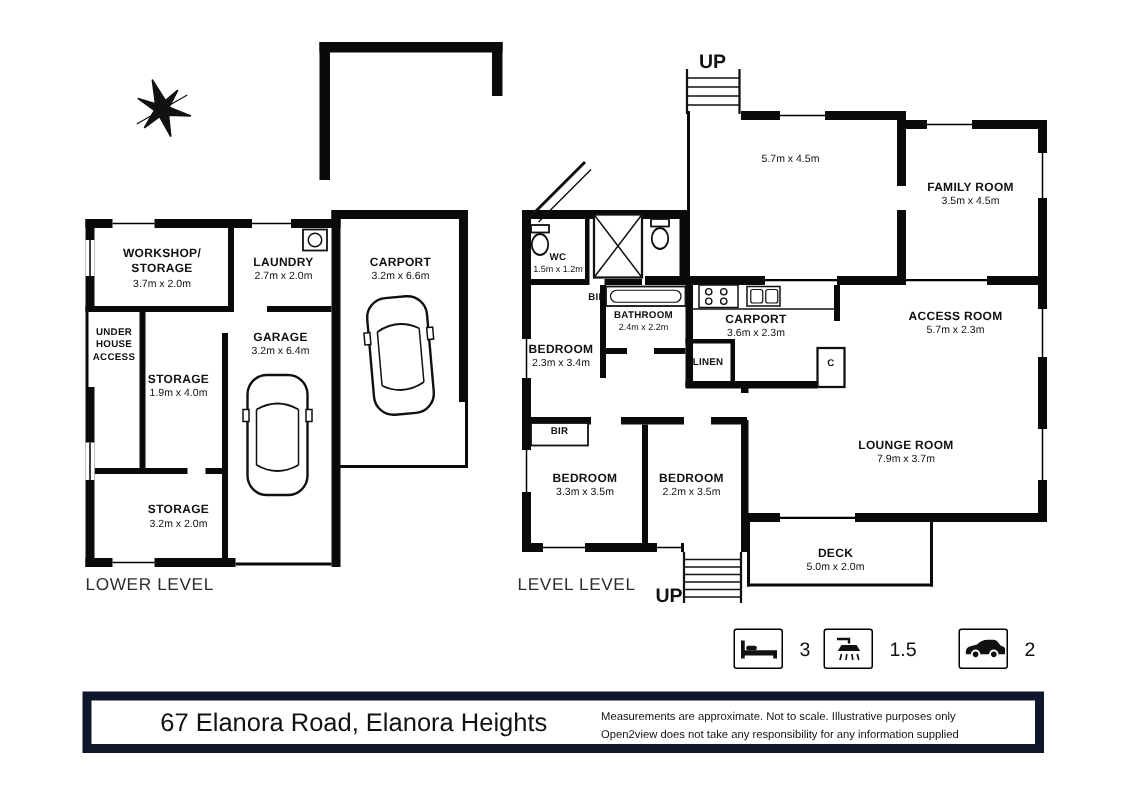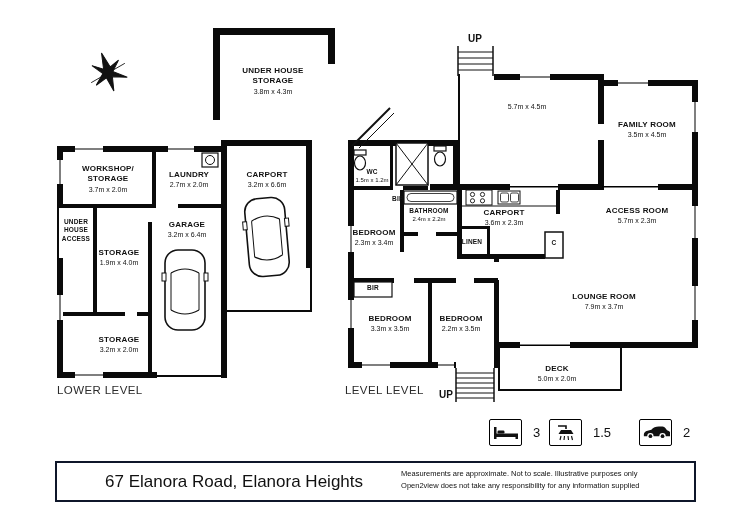--- a/index.html
+++ b/index.html
@@ -6,25 +6,25 @@
   html,body { background:#fff; }
   body { font-family:"Liberation Sans", sans-serif; }
   .canvas { position:relative; width:750px; height:530px; background:#fff; overflow:hidden; }
   svg.plan { position:absolute; left:0; top:0; }
   .room-label { position:absolute; display:flex; flex-direction:column; align-items:center; text-align:center; color:#111; pointer-events:none; }
   .rn { font-size:8px; font-weight:bold; line-height:1.3; letter-spacing:.2px; }
   .rd { font-size:7px; line-height:1.2; margin-top:1px; }
   .small .rn { font-size:6.5px; }
   .small .rd { font-size:6px; }
   .level-label { position:absolute; font-size:11.5px; color:#2b2b2b; letter-spacing:.4px; }
-  .up-label { position:absolute; font-size:10px; font-weight:bold; color:#111; text-align:center; }
+  .up-label { position:absolute; font-size:13px; font-weight:bold; color:#111; text-align:center; }
   .legend-item { position:absolute; display:flex; align-items:center; gap:11px; }
   .legend-box { width:33px; height:27px; border:1.5px solid #000; border-radius:2px; display:flex; align-items:center; justify-content:center; background:#fff; }
   .legend-val { font-size:13px; color:#111; }
-  .footer { position:absolute; left:55px; top:461px; width:641px; height:41px; border:2px solid #0f172a; display:flex; background:#fff; }
+  .footer { position:absolute; left:55px; top:461px; width:641px; height:41px; border:6px solid #0f172a; display:flex; background:#fff; }
   .address { align-self:center; margin-left:10px; width:340px; text-align:center; font-size:17px; color:#111; }
   .disclaimer { margin-left:auto; margin-right:10px; padding-top:5px; font-size:7.5px; line-height:1.55; color:#111; width:288px; }
 </style>
 </head>
 <body>
 
 <div class="canvas">
 
   <svg class="plan" width="750" height="530" viewBox="0 0 750 530">
 
@@ -220,24 +220,20 @@
       <line x1="456" y1="393" x2="494" y2="393" stroke-width="1"></line>
       <line x1="456" y1="398" x2="494" y2="398" stroke-width="1"></line>
     </g>
 
     <g stroke="#111">
       <line x1="352" y1="146" x2="390" y2="108" stroke-width="2"></line>
       <line x1="359" y1="148" x2="394" y2="113" stroke-width="1"></line>
     </g>
   </svg>
 
-  <div class="room-label" style="left:228px;top:66px;width:90px">
-    <span class="rn">UNDER HOUSE STORAGE</span>
-    <span class="rd">3.8m x 4.3m</span>
-  </div>
   <div class="room-label" style="left:70px;top:164px;width:76px">
     <span class="rn">WORKSHOP/ STORAGE</span>
     <span class="rd">3.7m x 2.0m</span>
   </div>
   <div class="room-label" style="left:158px;top:170px;width:62px">
     <span class="rn">LAUNDRY</span>
     <span class="rd">2.7m x 2.0m</span>
   </div>
   <div class="room-label" style="left:234px;top:170px;width:66px">
     <span class="rn">CARPORT</span>

